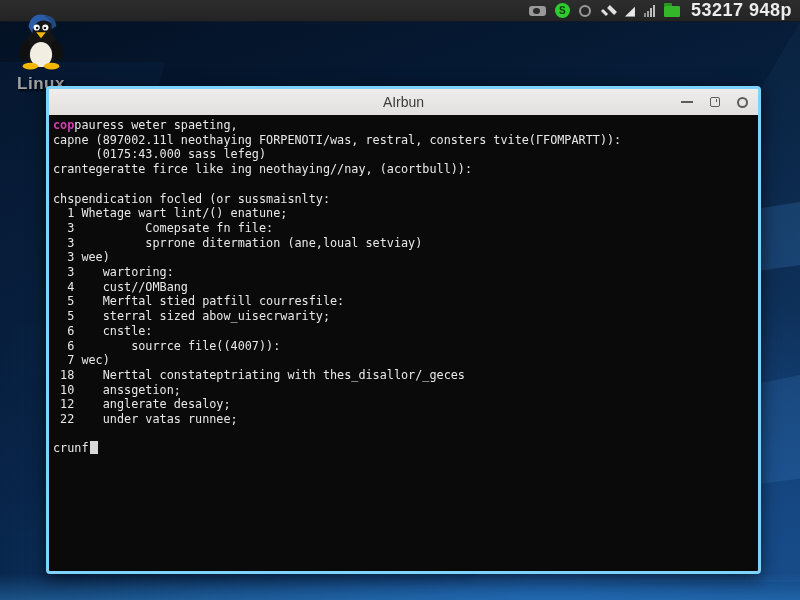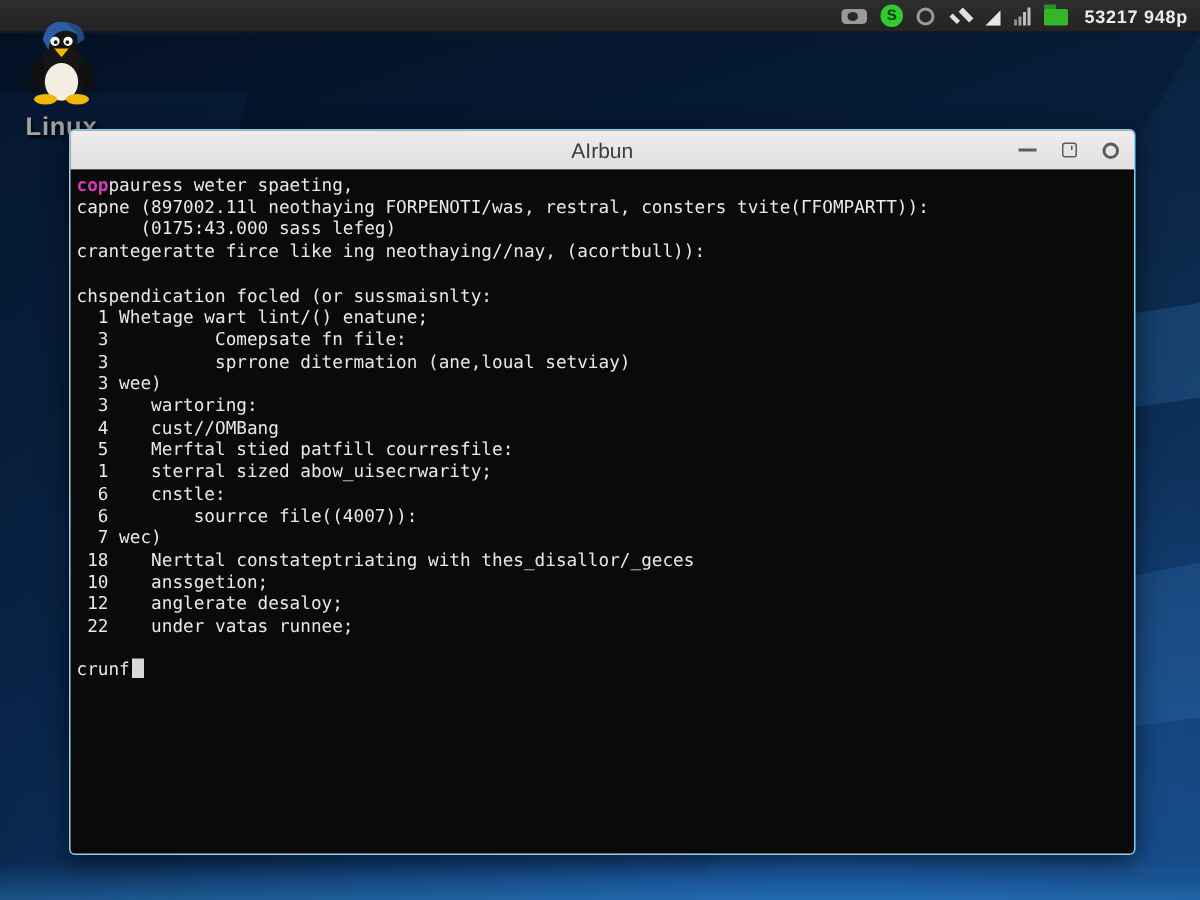--- a/index.html
+++ b/index.html
@@ -41,31 +41,31 @@
   .pen i:last-child{left:7px;top:4px;width:10px;height:4px;}
   .vol{color:#e8e8e8;font-size:13px;line-height:14px;}
   .bars{display:flex;align-items:flex-end;gap:1px;height:12px;}
   .bars span{width:2px;background:#bdbdbd;}
   .bars span:nth-child(1){height:4px;background:#8a8a8a;}
   .bars span:nth-child(2){height:6px;background:#9f9f9f;}
   .bars span:nth-child(3){height:9px;}
   .bars span:nth-child(4){height:12px;}
   .folder{position:relative;width:16px;height:11px;background:#35b52a;border-radius:1px;margin-top:2px;}
   .folder::before{content:"";position:absolute;left:0;top:-3px;width:8px;height:3px;background:#2a9422;border-radius:1px 1px 0 0;}
-  #clock{color:#ececec;font-size:12px;font-weight:600;letter-spacing:.5px;margin-left:2px;}
+  #clock{color:#ececec;font-size:18px;font-weight:600;letter-spacing:.5px;margin-left:2px;}
 
   
   #linux-logo{position:absolute;left:6px;top:14px;width:70px;text-align:center;cursor:default;}
   #linux-label{color:#a3a3a3;font-weight:bold;font-size:17px;letter-spacing:.5px;
                text-shadow:1px 2px 2px rgba(0,0,0,.9);}
 
   
   #term-window{position:absolute;left:46px;top:86px;width:709px;height:482px;
-               border:1px solid #7dd3fc;border-radius:4px;overflow:hidden;
-               box-shadow:0 4px 18px rgba(0,0,0,.6);background:#c2410c;}
+               border:3px solid #7dd3fc;border-radius:4px;overflow:hidden;
+               box-shadow:0 4px 18px rgba(0,0,0,.6);background:#f0abfc;}
   #titlebar{height:26px;background:linear-gradient(180deg,#efedec,#e2e0de);
             border-bottom:1px solid #b8b6b4;position:relative;
             display:flex;align-items:center;justify-content:center;}
   #title-text{font-size:14px;color:#3c3c3c;}
   #win-controls{position:absolute;right:10px;top:0;height:26px;display:flex;align-items:center;gap:17px;}
   .wc{display:inline-block;cursor:default;}
   .wc-min{width:12px;height:0;border-top:2px solid #5c5c5c;}
   .wc-max{width:10px;height:10px;border:1.5px solid #5c5c5c;border-radius:2px;position:relative;box-sizing:border-box;}
   .wc-max::after{content:"";position:absolute;left:2px;top:1px;width:3px;height:3px;border-right:1.5px solid #5c5c5c;}
   .wc-close{width:11px;height:11px;border:2px solid #5c5c5c;border-radius:50%;box-sizing:border-box;}
@@ -157,21 +157,21 @@
         <div class="tline">crantegeratte firce like ing neothaying//nay, (acortbull)):</div>
         <div class="tline">&nbsp;</div>
         <div class="tline">chspendication focled (or sussmaisnlty:</div>
         <div class="tline">  1 Whetage wart lint/() enatune;</div>
         <div class="tline">  3          Comepsate fn file:</div>
         <div class="tline">  3          sprrone ditermation (ane,loual setviay)</div>
         <div class="tline">  3 wee)</div>
         <div class="tline">  3    wartoring:</div>
         <div class="tline">  4    cust//OMBang</div>
         <div class="tline">  5    Merftal stied patfill courresfile:</div>
-        <div class="tline">  1    sterral sized abow_uisecrwarity;</div>
+        <div class="tline">  5    sterral sized abow_uisecrwarity;</div>
         <div class="tline">  6    cnstle:</div>
         <div class="tline">  6        sourrce file((4007)):</div>
         <div class="tline">  7 wec)</div>
         <div class="tline"> 18    Nerttal constateptriating with thes_disallor/_geces</div>
         <div class="tline"> 10    anssgetion;</div>
         <div class="tline"> 12    anglerate desaloy;</div>
         <div class="tline"> 22    under vatas runnee;</div>
         <div class="tline">&nbsp;</div>
         <div class="tline">crunf<span class="cursor"></span></div>
       </div>

